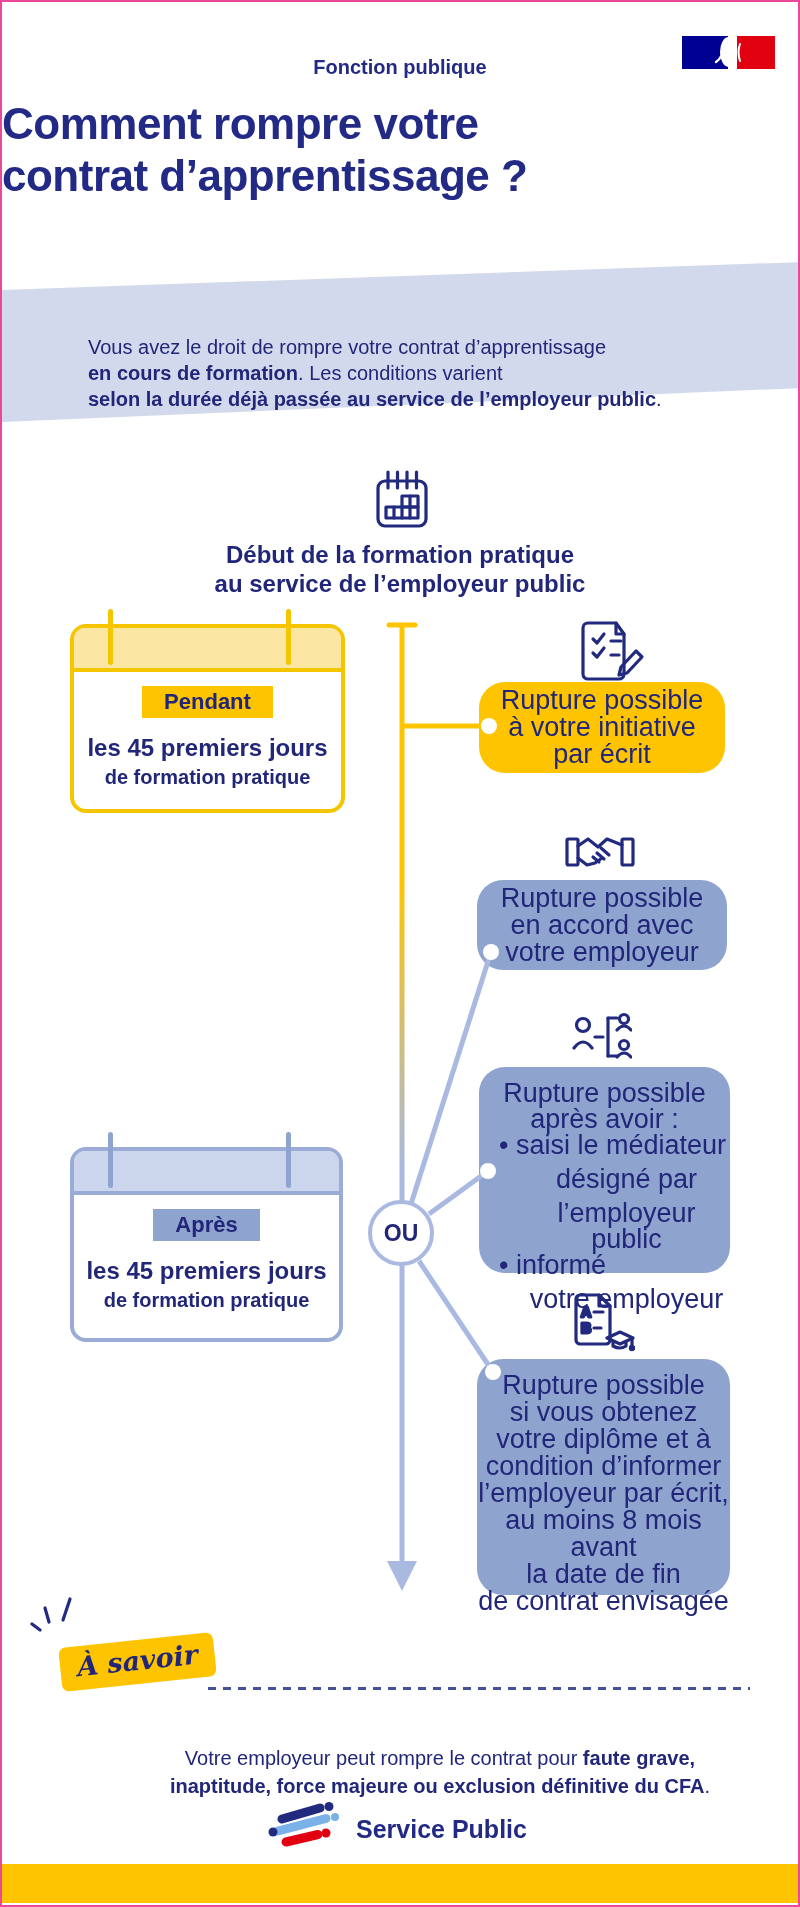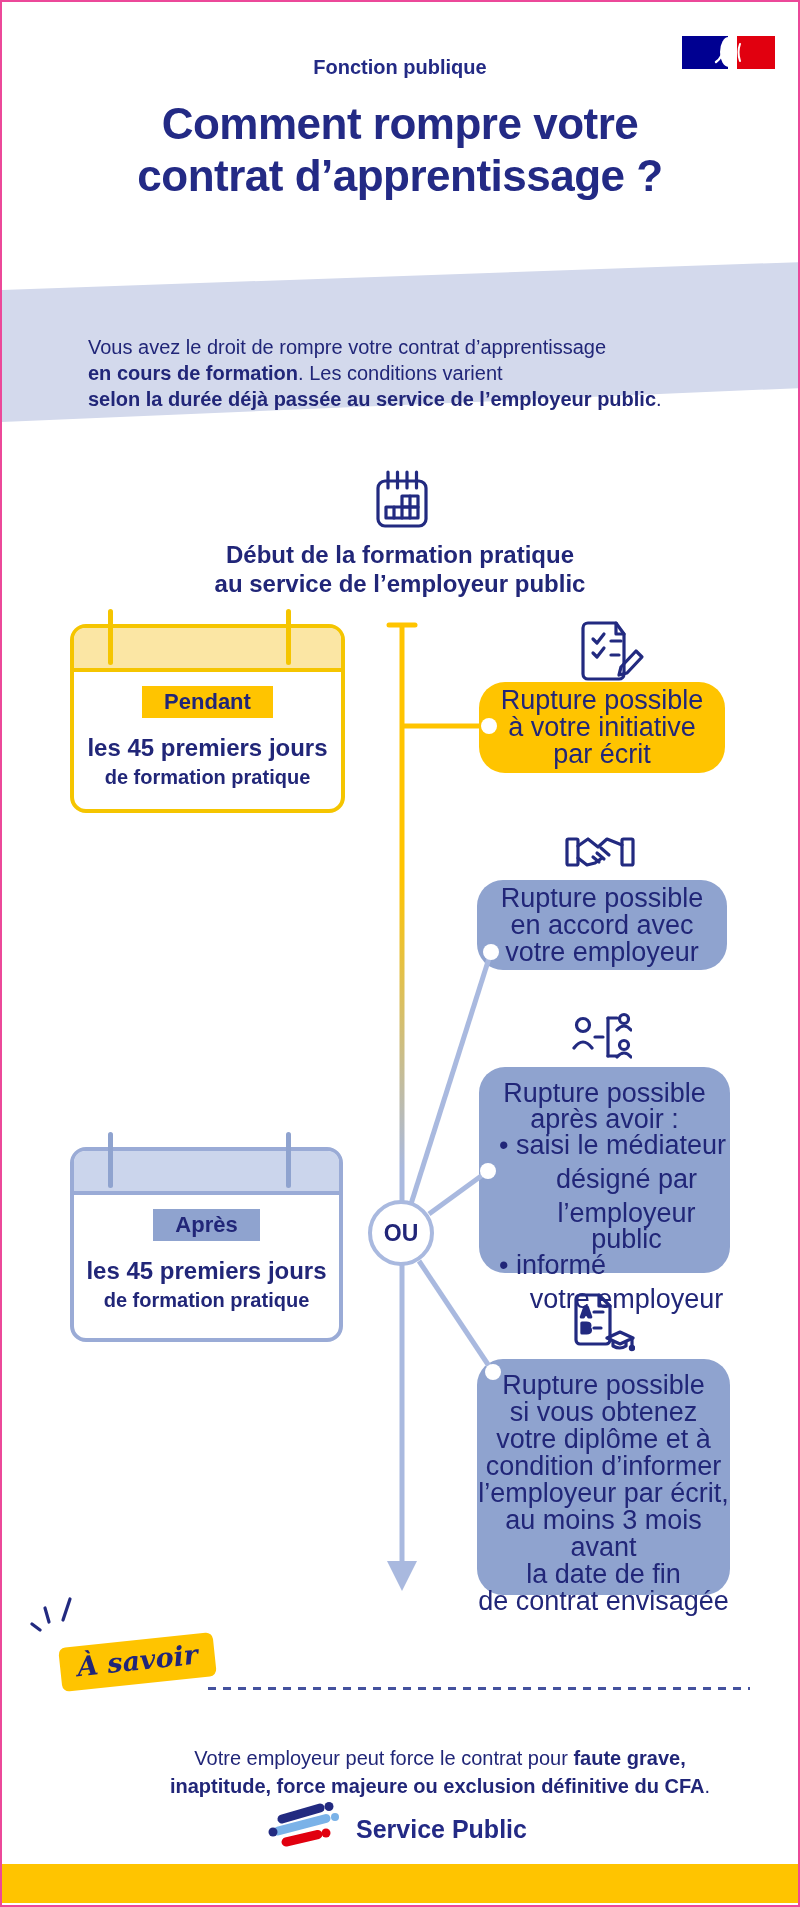--- a/index.html
+++ b/index.html
@@ -18,21 +18,21 @@
   }
   html,body{margin:0;padding:0;background:#fff;}
   #page{
     position:relative;width:800px;height:1907px;box-sizing:border-box;
     border:2px solid #ec4899;background:#fff;overflow:hidden;
     font-family:"Liberation Sans",sans-serif;color:var(--navy);
   }
   .abs{position:absolute;}
   
   .ministry{left:0;right:0;top:54px;text-align:center;font-size:20px;font-weight:800;color:var(--title);}
-  .title{left:0;right:0;top:96px;text-align:center;font-size:44px;line-height:52px;font-weight:800;color:var(--title);letter-spacing:-.5px;}
+  .title{left:0;right:0;top:96px;text-align:left;font-size:44px;line-height:52px;font-weight:800;color:var(--title);letter-spacing:-.5px;}
   
   .band{left:0;top:252px;width:800px;height:176px;background:var(--band);
         clip-path:polygon(0 36px,800px 8px,800px 134px,0 168px);}
   .intro{left:86px;top:300px;font-size:20px;line-height:26px;margin-top:32px;}
   .intro b{font-weight:700;}
   
   .tl-heading{left:0;right:0;top:538px;text-align:center;font-size:24px;line-height:29px;font-weight:800;}
   
   .card{background:#fff;border:4px solid var(--gold);border-radius:16px;}
   .card .head{height:40px;border-bottom:4px solid var(--gold);border-radius:11px 11px 0 0;background:var(--yellow-head);}
@@ -215,21 +215,21 @@
       <circle cx="59" cy="56" r="1.6" fill="#222a80"></circle>
     </g>
   </svg>
 
   <div class="bubble blue tight" style="left:475px;top:1357px;width:253px;height:236px;line-height:27px;">
     <div>Rupture possible</div>
     <div>si vous obtenez</div>
     <div>votre diplôme et à</div>
     <div>condition d’informer</div>
     <div>l’employeur par écrit,</div>
-    <div>au moins 3 mois avant</div>
+    <div>au moins 8 mois avant</div>
     <div>la date de fin</div>
     <div>de contrat envisagée</div>
   </div>
 
   <svg id="connectors" class="abs" width="800" height="1907" viewBox="0 0 800 1907">
     <defs>
       <linearGradient id="tlg" x1="0" y1="622" x2="0" y2="1560" gradientUnits="userSpaceOnUse">
         <stop offset="0" stop-color="#ffc400"></stop>
         <stop offset="0.27" stop-color="#ffc400"></stop>
         <stop offset="0.58" stop-color="#a9b9df"></stop>
@@ -253,21 +253,21 @@
 
   <svg class="abs icon line-art" style="left:28px;top:1592px;" width="48" height="46" viewBox="0 0 48 46">
     <line x1="10" y1="36" x2="2" y2="30"></line>
     <line x1="19" y1="28" x2="15" y2="14"></line>
     <line x1="33" y1="26" x2="40" y2="5"></line>
   </svg>
   <div class="abs badge">À savoir</div>
   <div class="abs dashline"></div>
 
   <div class="abs note">
-    <div><span>Votre employeur peut force le contrat pour </span><b>faute grave,</b></div>
+    <div><span>Votre employeur peut rompre le contrat pour </span><b>faute grave,</b></div>
     <div><b>inaptitude, force majeure ou exclusion définitive du CFA</b><span>.</span></div>
   </div>
 
   <svg class="abs icon" style="left:266px;top:1796px;" width="84" height="60" viewBox="0 0 84 60">
     <line x1="14" y1="21" x2="52" y2="10" stroke="#222a80" stroke-width="9" stroke-linecap="round"></line>
     <circle cx="61" cy="8.5" r="4.5" fill="#222a80"></circle>
     <line x1="10" y1="33" x2="58" y2="20.5" stroke="#7ab2e8" stroke-width="9" stroke-linecap="round"></line>
     <circle cx="67" cy="19" r="4" fill="#7ab2e8"></circle>
     <line x1="18" y1="44" x2="50" y2="36.5" stroke="#e1000f" stroke-width="9" stroke-linecap="round"></line>
     <circle cx="58" cy="35" r="4.5" fill="#e1000f"></circle>

